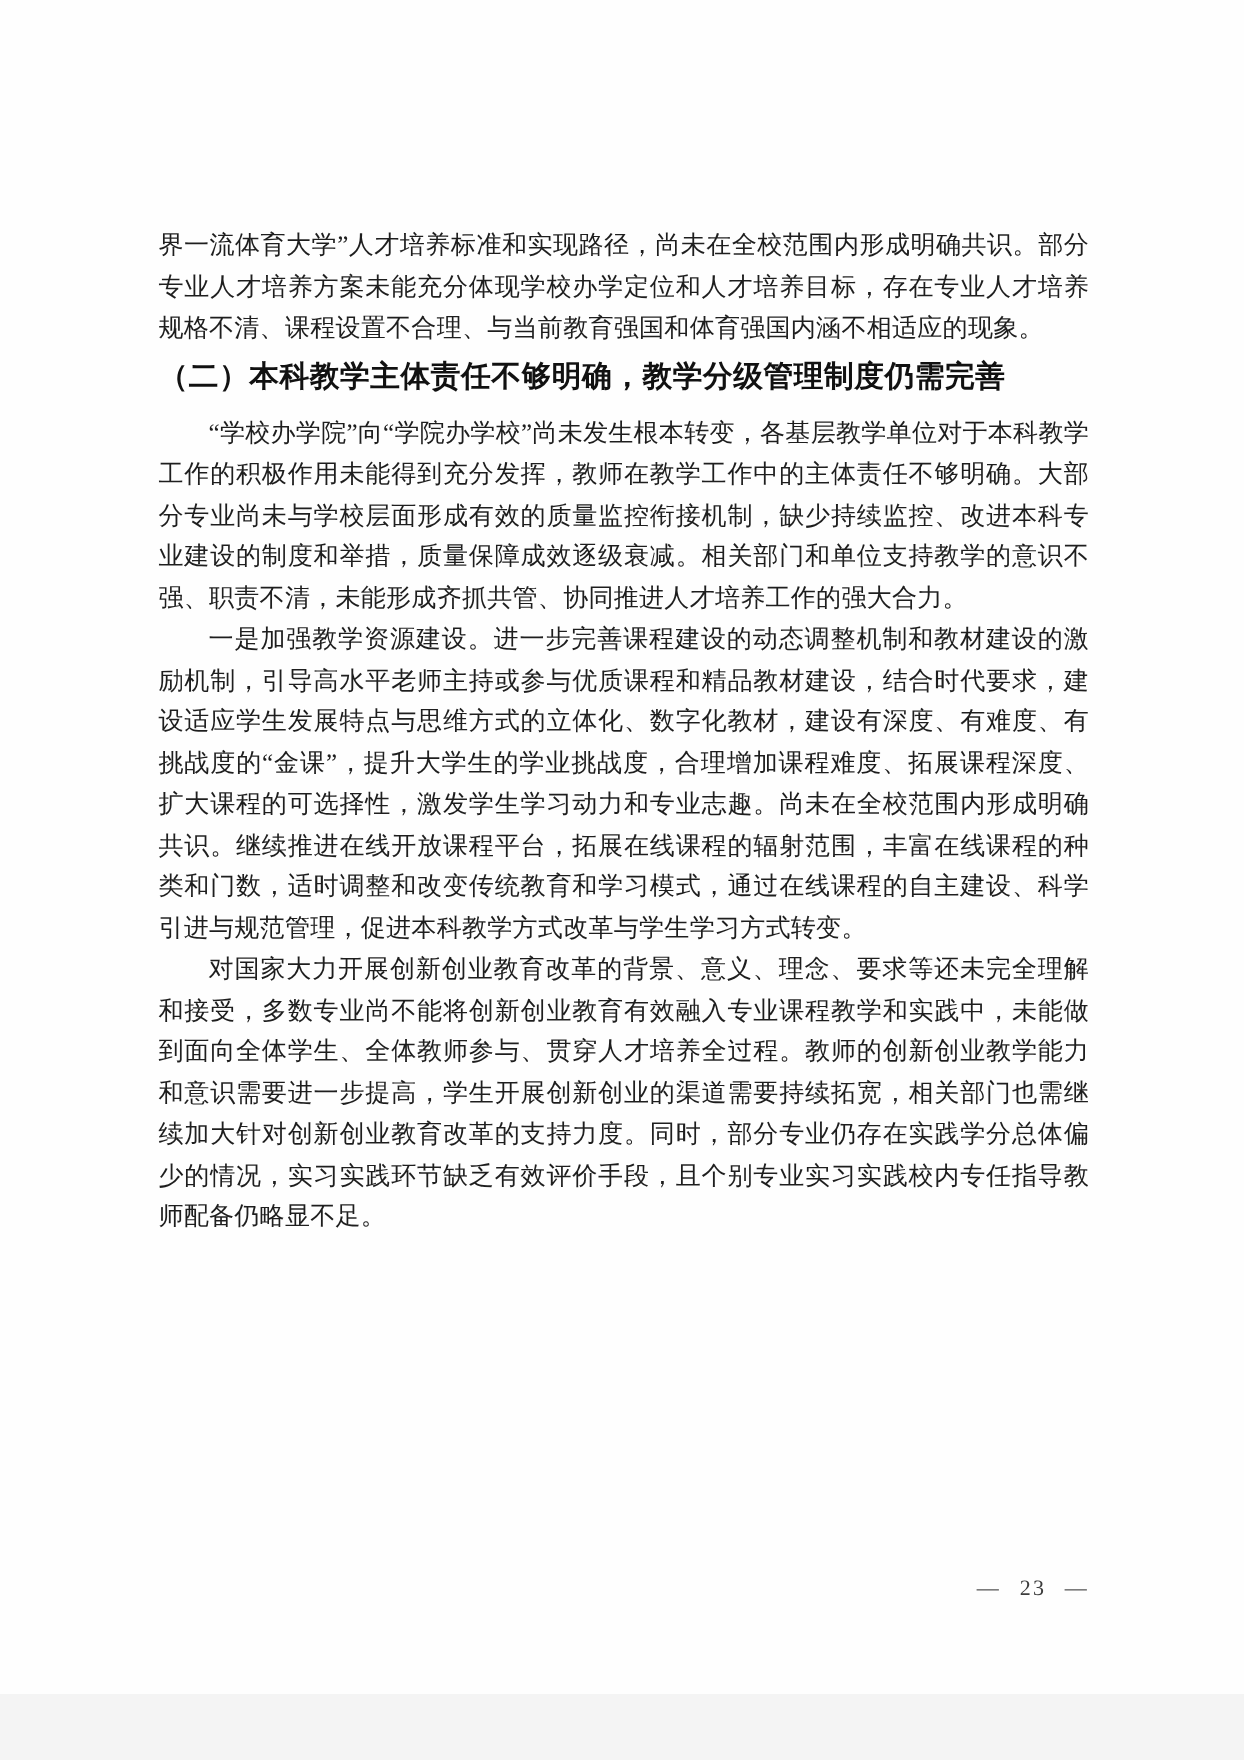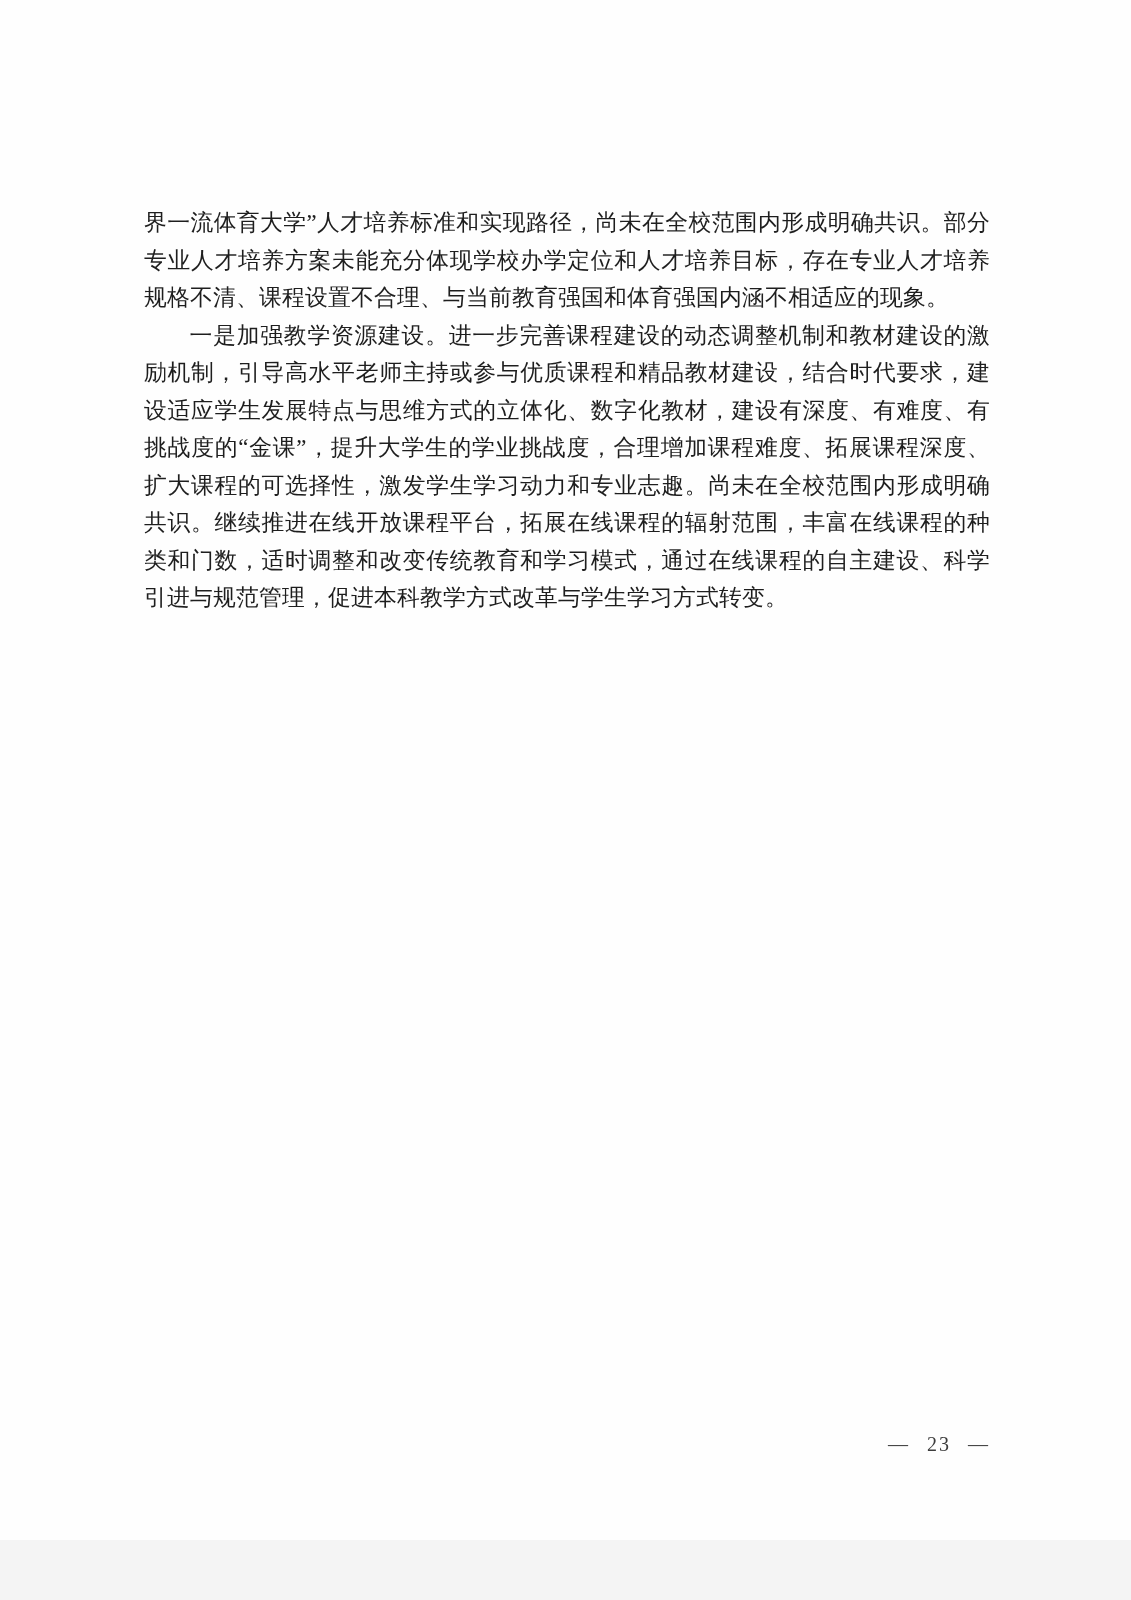--- a/index.html
+++ b/index.html
@@ -60,23 +60,26 @@
   }
 </style>
 </head>
 <body>
 
 <div class="page">
   <div class="content">
 
     <p class="para">界一流体育大学”人才培养标准和实现路径，尚未在全校范围内形成明确共识。部分专业人才培养方案未能充分体现学校办学定位和人才培养目标，存在专业人才培养规格不清、课程设置不合理、与当前教育强国和体育强国内涵不相适应的现象。</p>
 
+    <h2 class="heading">（二）本科教学主体责任不够明确，教学分级管理制度仍需完善</h2>
 
+    <p class="para indent">“学校办学院”向“学院办学校”尚未发生根本转变，各基层教学单位对于本科教学工作的积极作用未能得到充分发挥，教师在教学工作中的主体责任不够明确。大部分专业尚未与学校层面形成有效的质量监控衔接机制，缺少持续监控、改进本科专业建设的制度和举措，质量保障成效逐级衰减。相关部门和单位支持教学的意识不强、职责不清，未能形成齐抓共管、协同推进人才培养工作的强大合力。</p>
 
 
     <p class="para indent">一是加强教学资源建设。进一步完善课程建设的动态调整机制和教材建设的激励机制，引导高水平老师主持或参与优质课程和精品教材建设，结合时代要求，建设适应学生发展特点与思维方式的立体化、数字化教材，建设有深度、有难度、有挑战度的“金课”，提升大学生的学业挑战度，合理增加课程难度、拓展课程深度、扩大课程的可选择性，激发学生学习动力和专业志趣。尚未在全校范围内形成明确共识。继续推进在线开放课程平台，拓展在线课程的辐射范围，丰富在线课程的种类和门数，适时调整和改变传统教育和学习模式，通过在线课程的自主建设、科学引进与规范管理，促进本科教学方式改革与学生学习方式转变。</p>
 
 
+    <p class="para indent">对国家大力开展创新创业教育改革的背景、意义、理念、要求等还未完全理解和接受，多数专业尚不能将创新创业教育有效融入专业课程教学和实践中，未能做到面向全体学生、全体教师参与、贯穿人才培养全过程。教师的创新创业教学能力和意识需要进一步提高，学生开展创新创业的渠道需要持续拓宽，相关部门也需继续加大针对创新创业教育改革的支持力度。同时，部分专业仍存在实践学分总体偏少的情况，实习实践环节缺乏有效评价手段，且个别专业实习实践校内专任指导教师配备仍略显不足。</p>
 
   </div>
 
   <div class="page-number">— 23 —</div>
 </div>
 
 </body></html>

